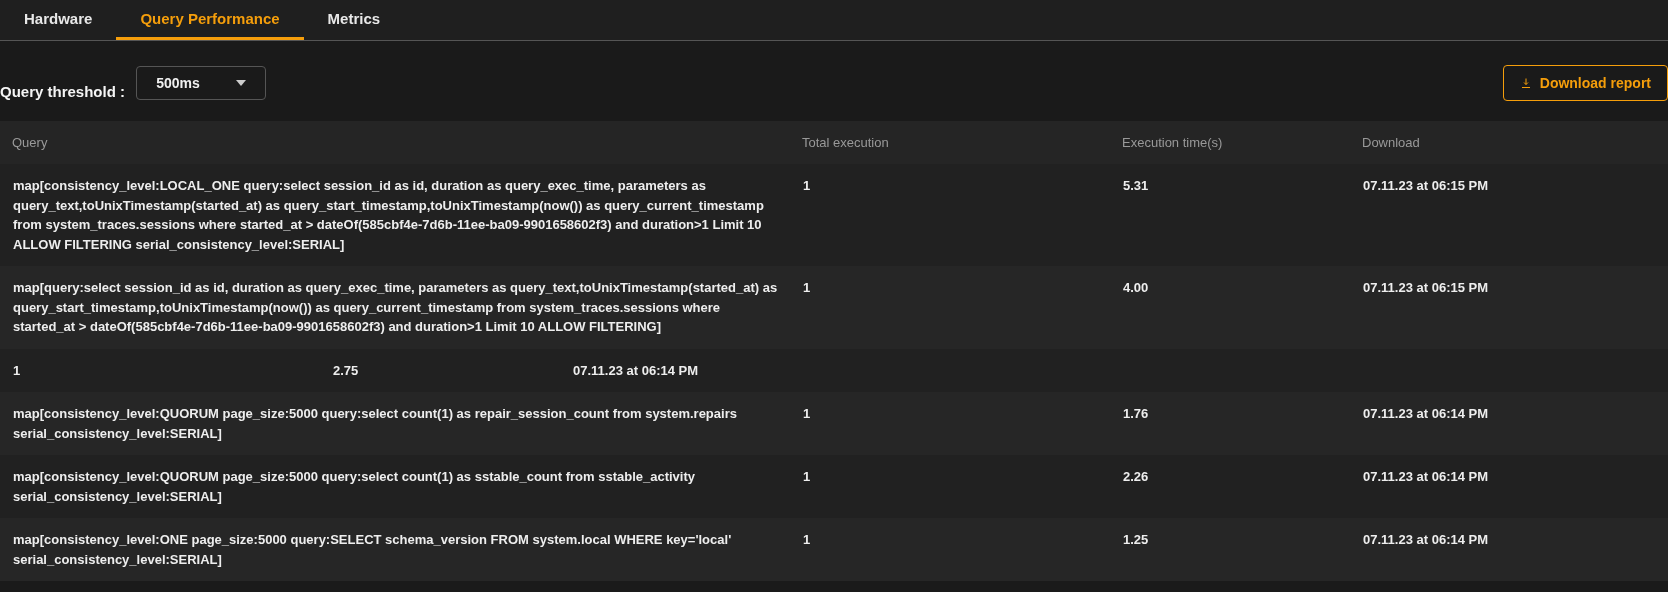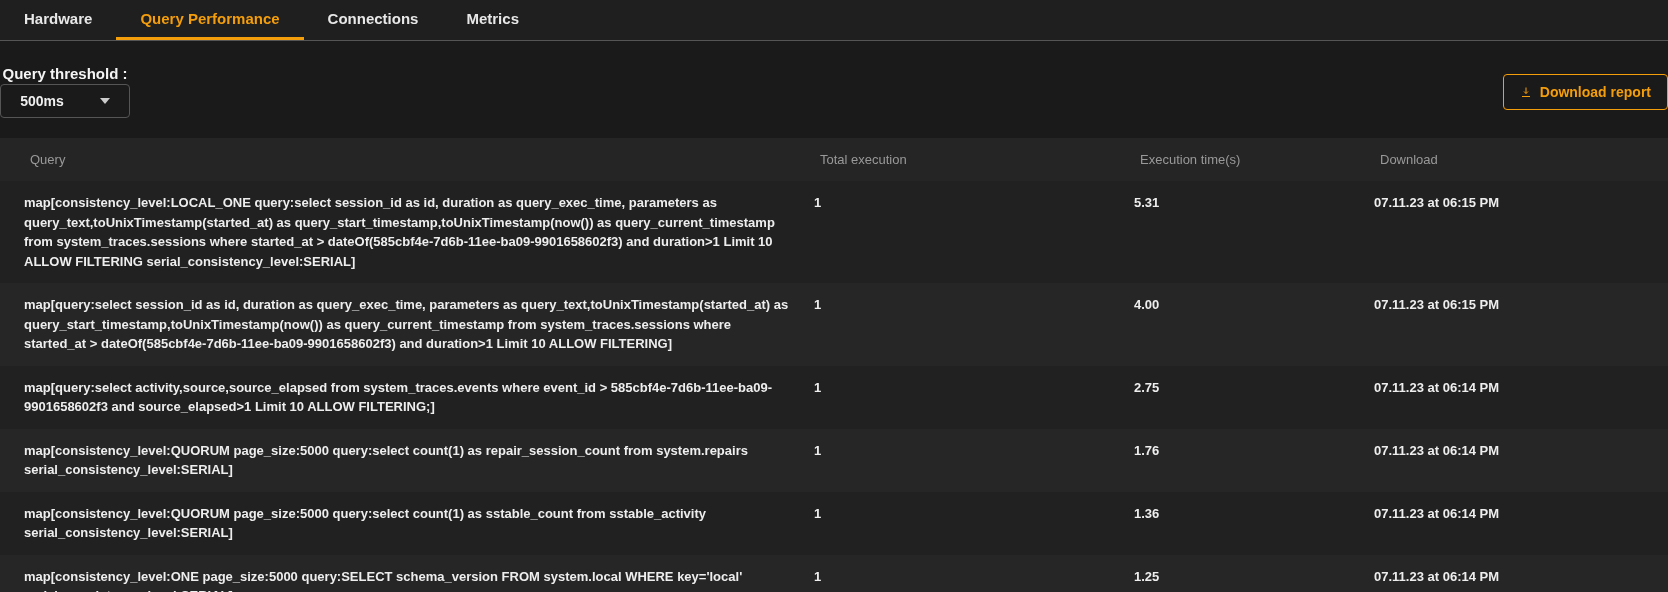--- a/index.html
+++ b/index.html
@@ -36,23 +36,22 @@
     }
     .controls-row {
       display: flex;
       align-items: center;
       justify-content: space-between;
       padding: 24px 0 20px 0;
       background: #1a1a1a;
     }
     .threshold-group {
       display: flex;
-      align-items: center;
-      gap: 2px;
-      flex-direction: column;
+      align-items: flex-end;
+      gap: 11px;
     }
     .threshold-label {
       font-weight: 700;
       color: #f5f5f5;
       font-size: 15px;
     }
     .select {
       display: flex;
       align-items: center;
       justify-content: center;
@@ -101,29 +100,29 @@
       stroke: #f59e0b;
       fill: none;
       stroke-width: 2;
     }
     .table {
       width: 100%;
       background: #222;
     }
     .thead {
       display: flex;
-      padding: 14px 30px;
+      padding: 14px 12px;
       color: #999;
       font-size: 13px;
       font-weight: 400;
       background: #252525;
     }
     .row {
       display: flex;
-      padding: 12px 24px;
+      padding: 12px 13px;
       color: #eee;
       font-size: 13px;
       line-height: 1.5;
       font-weight: 600;
     }
     .row:nth-child(even) {
       background: #262626;
     }
     .row:nth-child(odd) {
       background: #1f1f1f;
@@ -152,21 +151,20 @@
       display: flex;
       flex-direction: column;
     }
   </style>
 </head>
 <body>
 
 <div class="tabs">
   <div class="tab">Hardware</div>
   <div class="tab active">Query Performance</div>
-  <div class="tab">Connections</div>
   <div class="tab">Metrics</div>
 </div>
 
 <div class="controls-row">
   <div class="threshold-group">
     <span class="threshold-label">Query threshold :</span>
     <div class="select">
       <span>500ms</span>
       <span class="chevron-down"></span>
     </div>
@@ -195,35 +193,34 @@
         <div class="col-time">5.31</div>
         <div class="col-ts">07.11.23 at 06:15 PM</div>
       </div>
       <div class="row">
         <div class="col-query">map[query:select session_id as id, duration as query_exec_time, parameters as query_text,toUnixTimestamp(started_at) as query_start_timestamp,toUnixTimestamp(now()) as query_current_timestamp from system_traces.sessions where started_at &gt; dateOf(585cbf4e-7d6b-11ee-ba09-9901658602f3) and duration&gt;1 Limit 10 ALLOW FILTERING]</div>
         <div class="col-total">1</div>
         <div class="col-time">4.00</div>
         <div class="col-ts">07.11.23 at 06:15 PM</div>
       </div>
       <div class="row">
-        <div class="col-query">map[query:select activity,source,source_elapsed from system_traces.events where event_id &gt; 585cbf4e-7d6b-11ee-ba09-9901658602f3 and source_elapsed&gt;1 Limit 10 ALLOW FILTERING;]</div>
         <div class="col-total">1</div>
         <div class="col-time">2.75</div>
         <div class="col-ts">07.11.23 at 06:14 PM</div>
       </div>
       <div class="row">
         <div class="col-query">map[consistency_level:QUORUM page_size:5000 query:select count(1) as repair_session_count from system.repairs serial_consistency_level:SERIAL]</div>
         <div class="col-total">1</div>
         <div class="col-time">1.76</div>
         <div class="col-ts">07.11.23 at 06:14 PM</div>
       </div>
       <div class="row">
         <div class="col-query">map[consistency_level:QUORUM page_size:5000 query:select count(1) as sstable_count from sstable_activity serial_consistency_level:SERIAL]</div>
         <div class="col-total">1</div>
-        <div class="col-time">1.36</div>
+        <div class="col-time">2.26</div>
         <div class="col-ts">07.11.23 at 06:14 PM</div>
       </div>
       <div class="row">
         <div class="col-query">map[consistency_level:ONE page_size:5000 query:SELECT schema_version FROM system.local WHERE key='local' serial_consistency_level:SERIAL]</div>
         <div class="col-total">1</div>
         <div class="col-time">1.25</div>
         <div class="col-ts">07.11.23 at 06:14 PM</div>
       </div>
     </div>
 </div>

